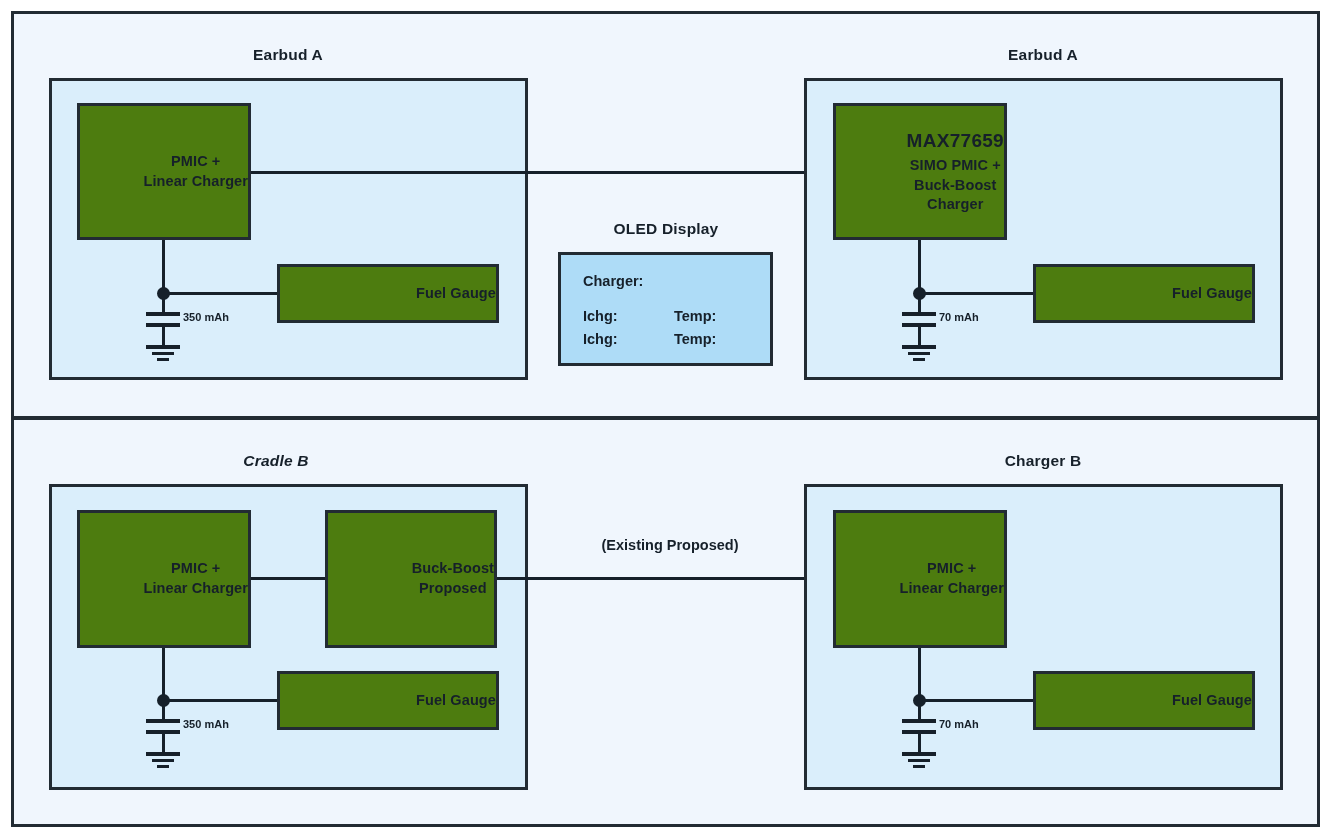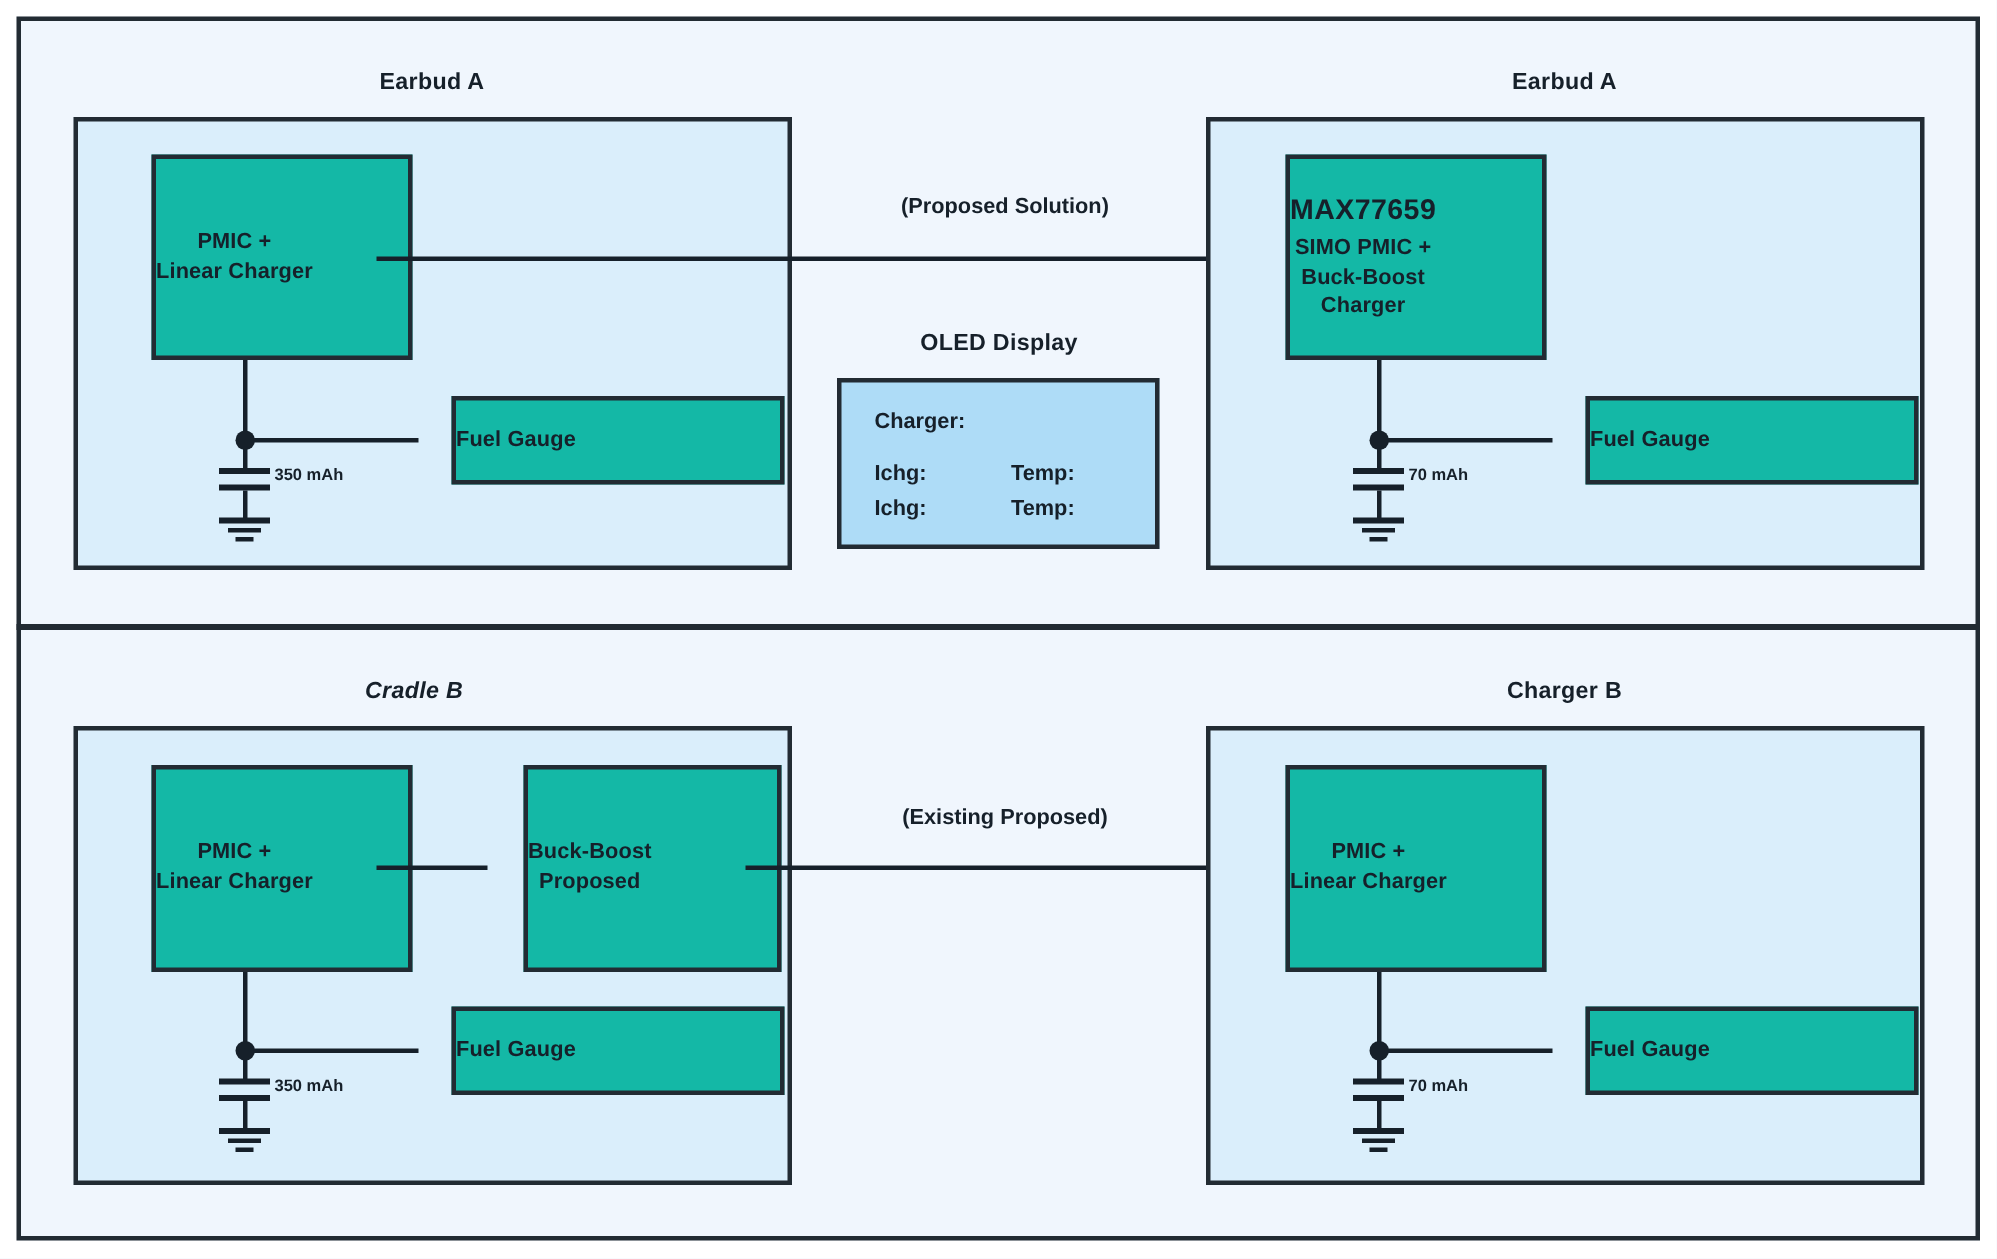--- a/index.html
+++ b/index.html
@@ -36,29 +36,28 @@
   .container-box{
     position:absolute;
     background:#daeefb;
     border:3px solid #222b33;
     box-sizing:border-box;
   }
 
   
   .block{
     position:absolute;
-    background:#14b8a6;
-    border:3px solid #222b33;
-    box-sizing:border-box;
-    display:flex;align-items:center;justify-content:flex-start;
+    background:#4d7c0f;
+    border:3px solid #222b33;
+    box-sizing:border-box;
+    display:flex;align-items:center;justify-content:flex-end;
     text-align:center;
     font-size:14.5px;font-weight:bold;color:#16202a;
     line-height:1.35;
     letter-spacing:.1px;
-    margin-left:24px;
   }
   .block .ln{display:block;}
   .block.chip .big{font-size:19px;letter-spacing:.3px;display:block;margin-bottom:2px;}
 
   
   .oled{
     position:absolute;
     background:#aedcf7;
     border:3px solid #222b33;
     box-sizing:border-box;
@@ -115,21 +114,20 @@
 
   <div class="block" style="left:77px;top:103px;width:174px;height:137px;">
     <span>
       <span class="ln">PMIC +</span>
       <span class="ln">Linear Charger</span>
     </span>
   </div>
 
   <div class="wire h" style="left:251px;top:171px;width:566px;"></div>
   <div class="arrow-head" style="left:813px;top:163px;"></div>
-  <div class="arrow-label" style="left:520px;top:130px;width:300px;">(Proposed Solution)</div>
 
   <div class="wire v" style="left:162px;top:240px;height:55px;"></div>
   <div class="dot" style="left:157px;top:287px;"></div>
 
   <div class="wire h" style="left:163px;top:292px;width:116px;"></div>
   <div class="block" style="left:277px;top:264px;width:222px;height:59px;">Fuel Gauge</div>
 
   <div class="wire v" style="left:162px;top:295px;height:18px;"></div>
   <div class="batt-plate-long" style="left:146px;top:312px;"></div>
   <div class="batt-plate-short" style="left:146px;top:323px;"></div>

